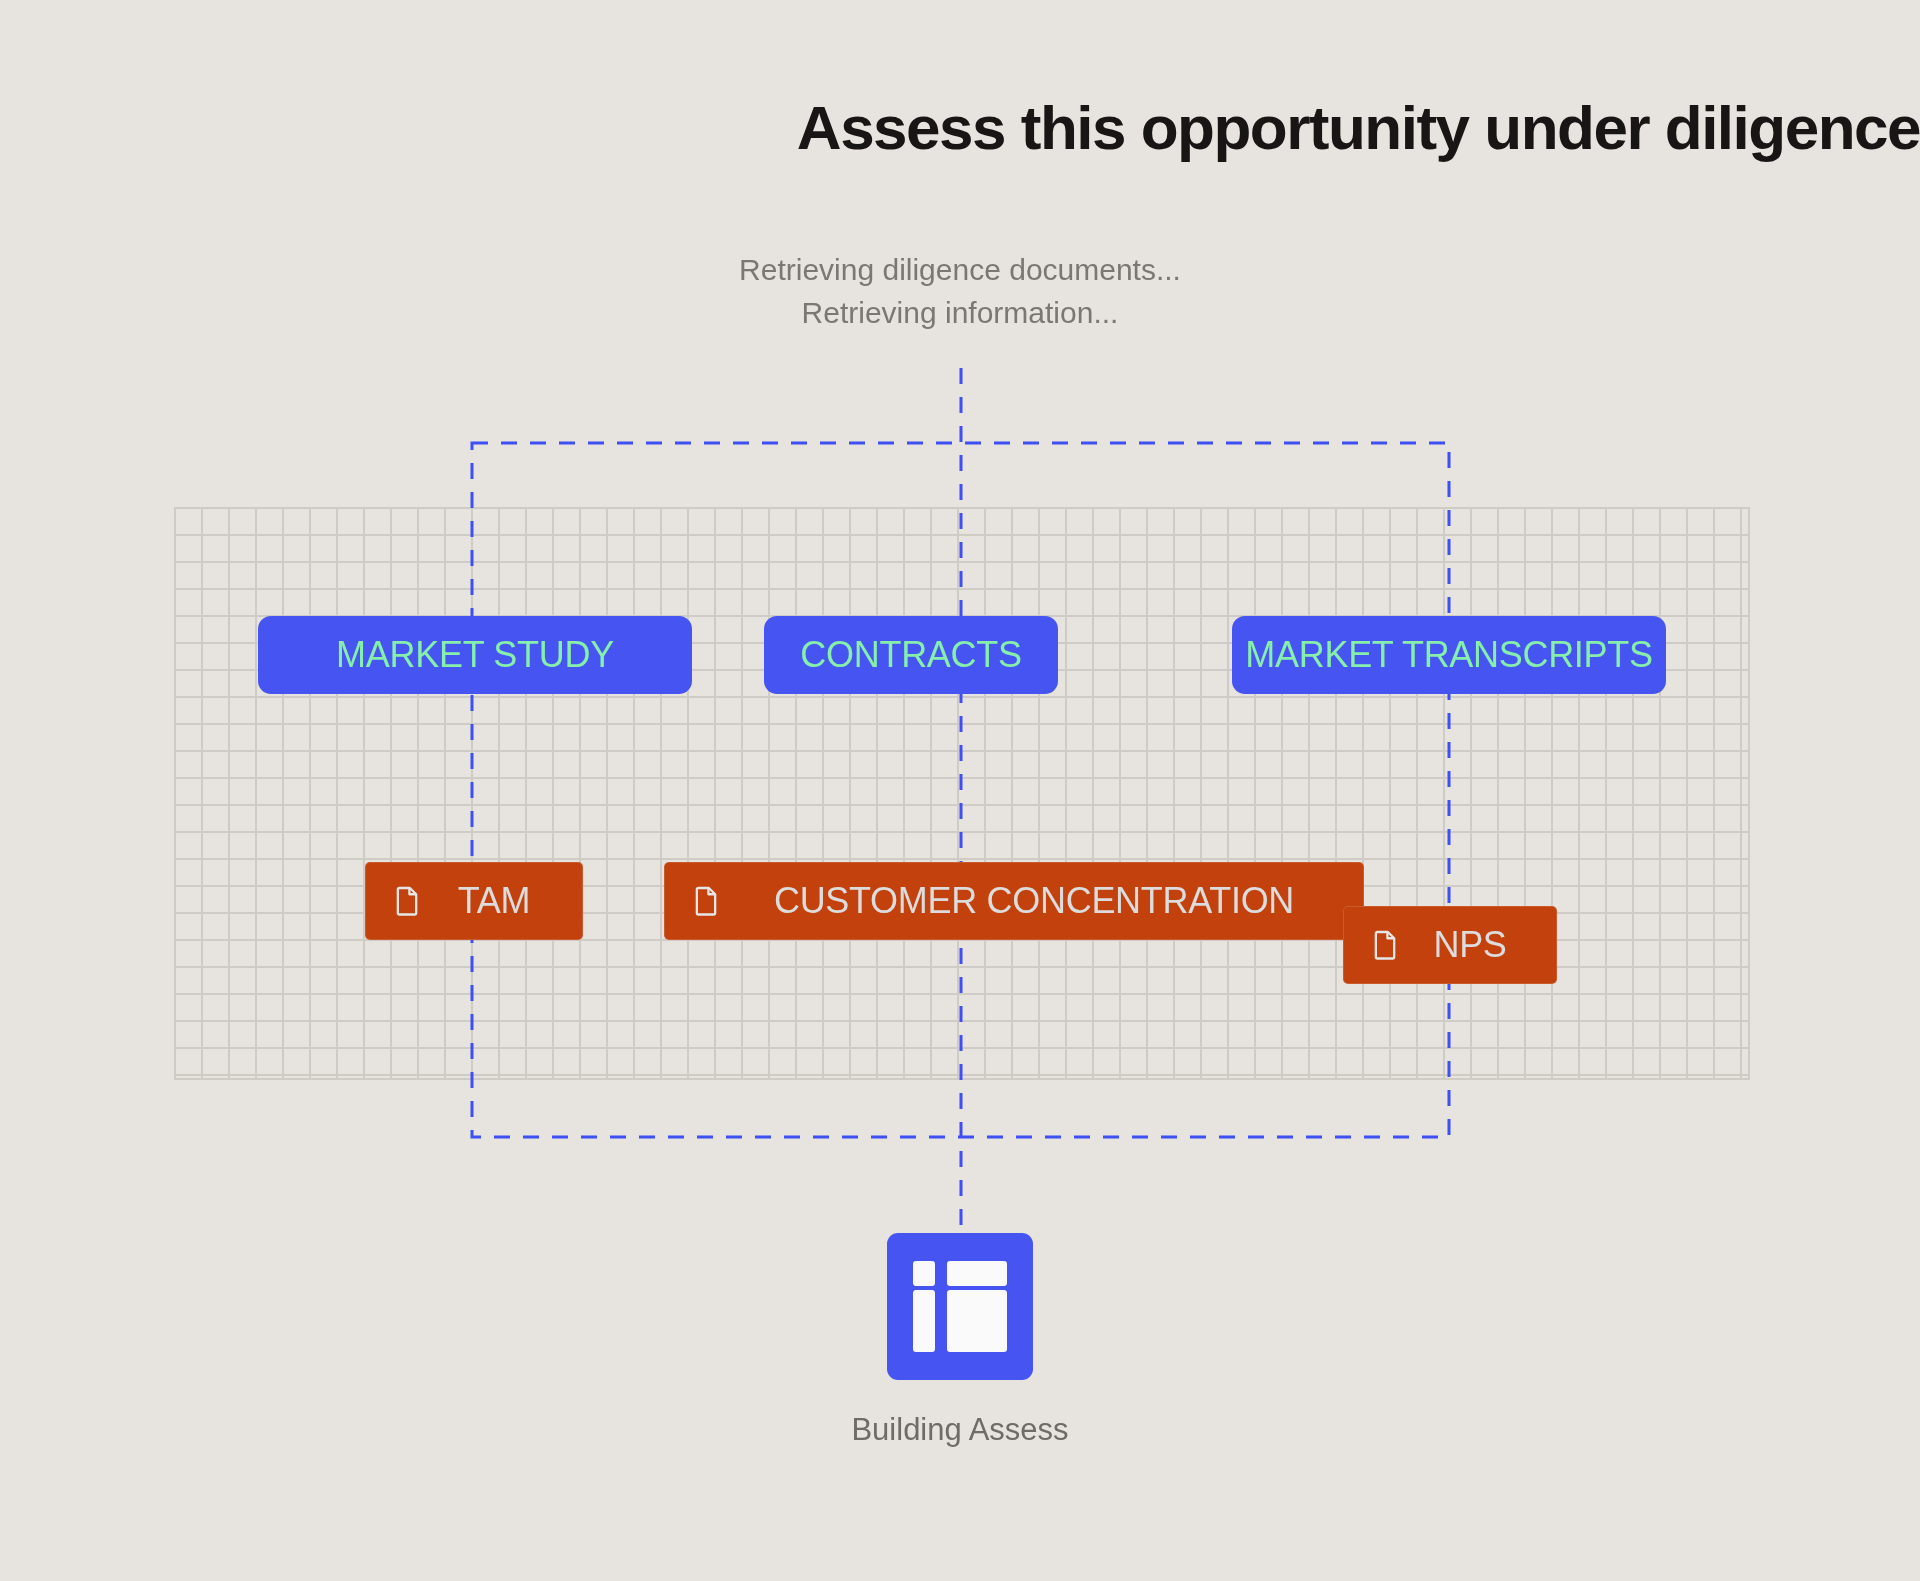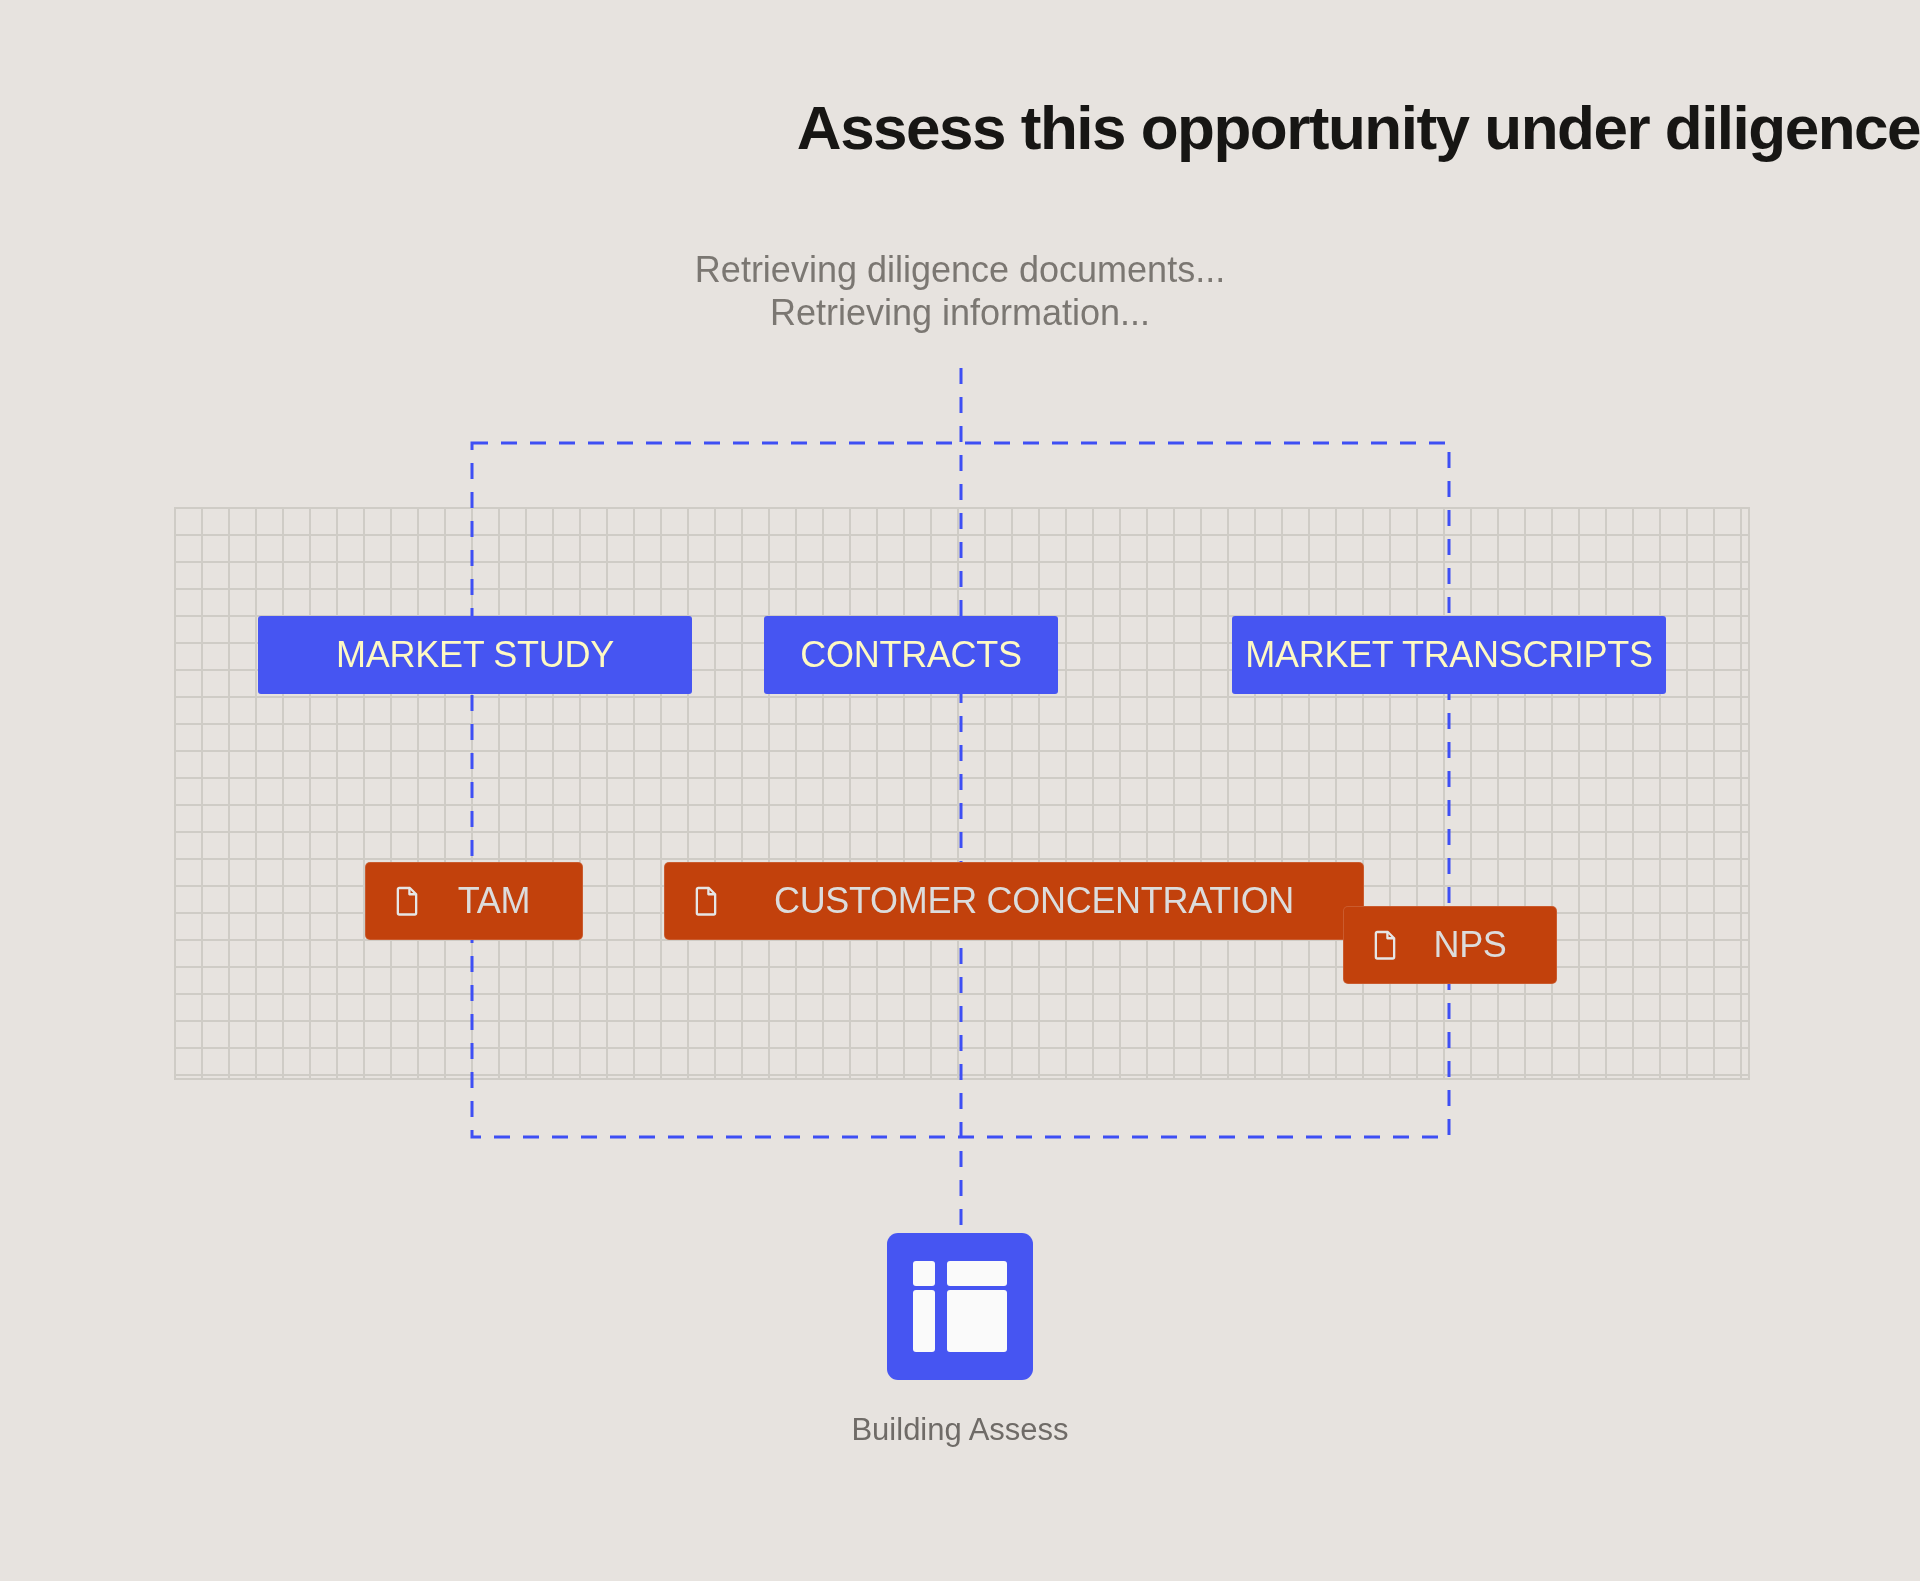--- a/index.html
+++ b/index.html
@@ -25,21 +25,21 @@
     font-size: 62px;
     font-weight: 600;
     letter-spacing: -1.5px;
     color: #171614;
   }
   .status {
     position: absolute;
     left: 0; right: 0;
     top: 248px;
     text-align: center;
-    font-size: 36px;
+    font-size: 30px;
     line-height: 43px;
     font-weight: 400;
     color: #7b7772;
   }
 
   
   .grid {
     position: absolute;
     left: 174px;
     top: 507px;
@@ -70,22 +70,22 @@
     align-items: center;
     justify-content: center;
     box-sizing: border-box;
     z-index: 3;
     font-size: 36px;
     letter-spacing: -0.3px;
     cursor: default;
   }
   .chip.source {
     background: #4655f2;
-    color: #fef9c3;
-    border-radius: 3px;
+    color: #86efac;
+    border-radius: 13px;
     font-weight: 500;
   }
   .chip.metric {
     background: #c2410c;
     color: #dcdcdc;
     border-radius: 5px;
     border: 1px solid rgba(255,255,255,0.14);
     justify-content: flex-start;
     padding: 0 0 0 28px;
     font-weight: 500;

